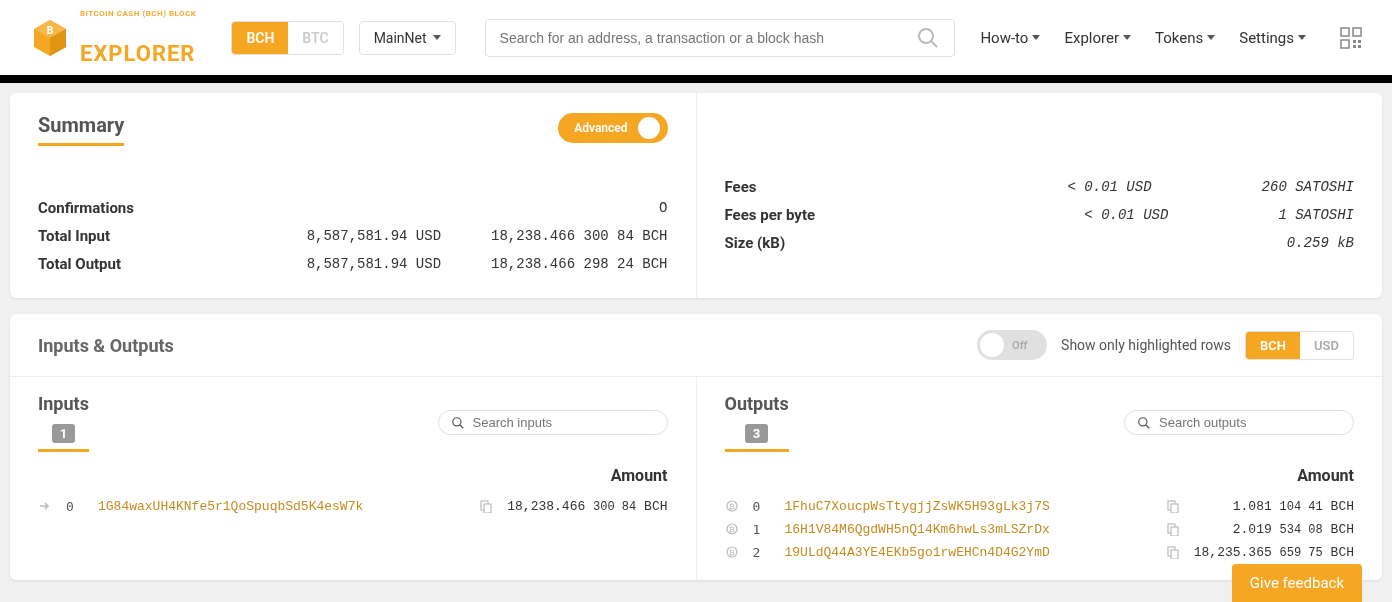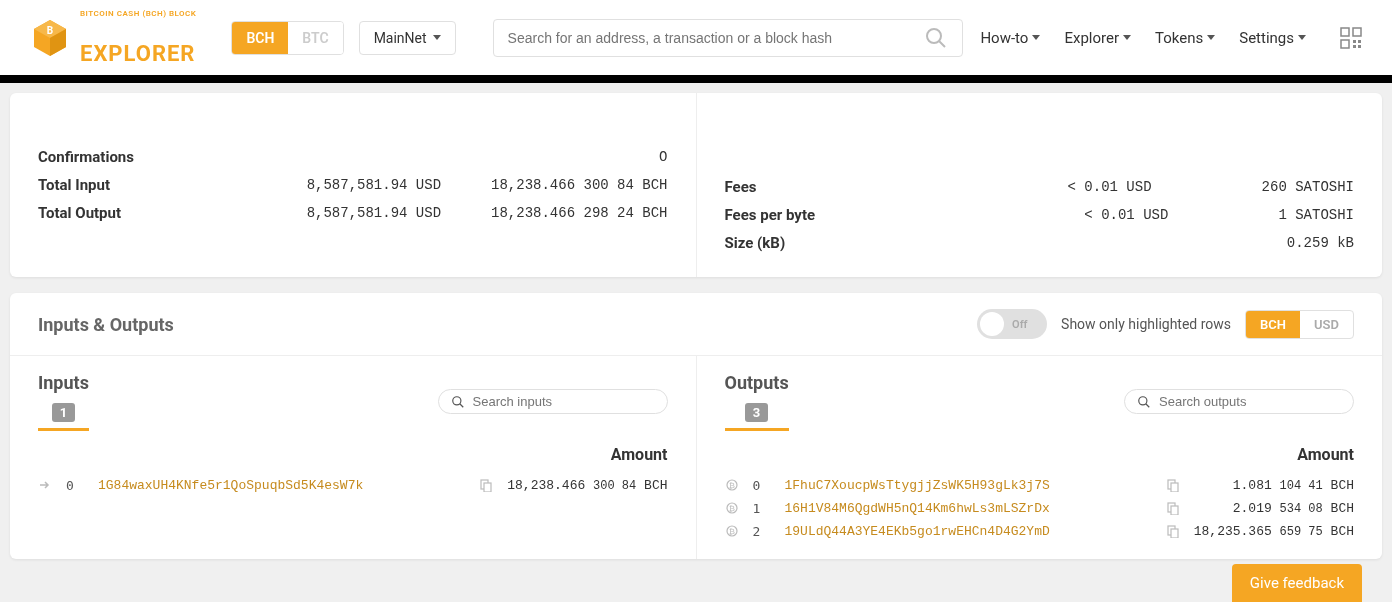--- a/index.html
+++ b/index.html
@@ -7,42 +7,42 @@
 .header { background: #fff; display: flex; align-items: center; padding: 10px 30px; gap: 15px; }
 .logo-area { display: flex; align-items: center; gap: 10px; }
 .logo-cube { width: 40px; height: 40px; }
 .logo-text { display: flex; flex-direction: column; line-height: 1; gap: 25px; }
 .logo-sub { font-size: 8px; color: #f5a623; font-weight: 600; letter-spacing: 0.5px; }
 .logo-main { font-size: 22px; color: #f5a623; font-weight: 700; letter-spacing: 1px; }
 .coin-tabs { display: flex; border: 1px solid #e0e0e0; border-radius: 4px; overflow: hidden; margin-left: 20px; }
 .coin-tab { padding: 8px 14px; font-size: 14px; font-weight: 600; cursor: pointer; background: #fff; color: #ccc; }
 .coin-tab.active { background: #f5a623; color: #fff; }
 .network-select { border: 1px solid #e0e0e0; border-radius: 4px; padding: 8px 14px; font-size: 14px; display: flex; align-items: center; gap: 6px; cursor: pointer; }
-.search-wrap { flex: 1; display: flex; align-items: center; border: 1px solid #e0e0e0; border-radius: 4px; padding: 6px 14px; margin-left: 22px; max-width: 470px; }
+.search-wrap { flex: 1; display: flex; align-items: center; border: 1px solid #e0e0e0; border-radius: 4px; padding: 6px 14px; margin-left: 14px; max-width: 470px; }
 .search-input { flex: 1; border: none; outline: none; font-size: 14px; color: #888; }
 .search-icon { color: #bbb; }
 .nav { display: flex; gap: 24px; margin-left: auto; align-items: center; }
 .nav-item { font-size: 15px; color: #333; cursor: pointer; display: flex; align-items: center; gap: 4px; }
 .qr-icon { width: 22px; height: 22px; margin-left: 10px; }
 .dark-bar { background: #000; height: 8px; }
 .content { padding: 10px; }
 .card { background: #fff; border-radius: 6px; box-shadow: 0 1px 3px rgba(0,0,0,0.08); margin-bottom: 16px; }
 .summary-card { display: flex; }
 .summary-left { flex: 1; padding: 20px 28px; border-right: 1px solid #eee; }
 .summary-right { flex: 1; padding: 20px 28px; }
 .section-title { font-size: 20px; font-weight: 700; color: #555; padding-bottom: 6px; border-bottom: 3px solid #f5a623; display: inline-block; margin-bottom: 18px; }
 .adv-toggle { float: right; background: #f5a623; border-radius: 16px; padding: 4px 8px 4px 16px; display: flex; align-items: center; gap: 10px; font-size: 12px; font-weight: 600; color: #fff; cursor: pointer; }
 .adv-toggle .knob { width: 22px; height: 22px; background: #fff; border-radius: 50%; }
 .clearfix::after { content: ""; display: table; clear: both; }
 .summary-row { display: flex; justify-content: space-between; align-items: center; padding: 5px 0; font-size: 15px; }
 .summary-row .label { font-weight: 700; color: #333; }
 .summary-row .values { display: flex; gap: 60px; }
 .summary-row .val { font-family: "Courier New", monospace; font-size: 14px; white-space: nowrap; }
 .summary-left .summary-row .values { gap: 50px; }
-.summary-right .summary-row .values { gap: 110px; }
+.summary-right .summary-row .values { gap: 110px; font-style: italic; }
 .io-card { }
 .io-header { display: flex; align-items: center; justify-content: space-between; padding: 16px 28px; border-bottom: 1px solid #eee; }
 .io-title { font-size: 18px; font-weight: 700; color: #666; }
 .io-controls { display: flex; align-items: center; gap: 14px; }
 .off-toggle { background: #e0e0e0; border-radius: 16px; padding: 3px; display: flex; align-items: center; width: 70px; cursor: pointer; }
 .off-toggle .knob2 { width: 24px; height: 24px; background: #fff; border-radius: 50%; }
 .off-toggle .off-label { font-size: 11px; color: #aaa; font-weight: 600; margin-left: 8px; }
 .highlight-label { font-size: 14px; color: #555; }
 .curr-tabs { display: flex; border: 1px solid #e0e0e0; border-radius: 4px; overflow: hidden; }
 .curr-tab { padding: 6px 14px; font-size: 13px; font-weight: 600; cursor: pointer; color: #aaa; }
@@ -125,20 +125,27 @@
         <rect x="13" y="18" width="3" height="3" fill="#888"></rect>
         <rect x="18" y="18" width="3" height="3" fill="#888"></rect>
       </svg>
   </div>
 </div>
 <div class="dark-bar"></div>
 
 <div class="content">
   <div class="card summary-card">
     <div class="summary-left">
+      <div class="clearfix">
+        <span class="section-title">Summary</span>
+        <div class="adv-toggle">
+          <span>Advanced</span>
+          <span class="knob"></span>
+        </div>
+      </div>
       <div style="height:30px"></div>
       <div id="summary-left-rows">
           <div class="summary-row">
     <span class="label">Confirmations</span>
     <div class="values">
 
       <span class="val">O</span>
     </div>
   </div>
           <div class="summary-row">

